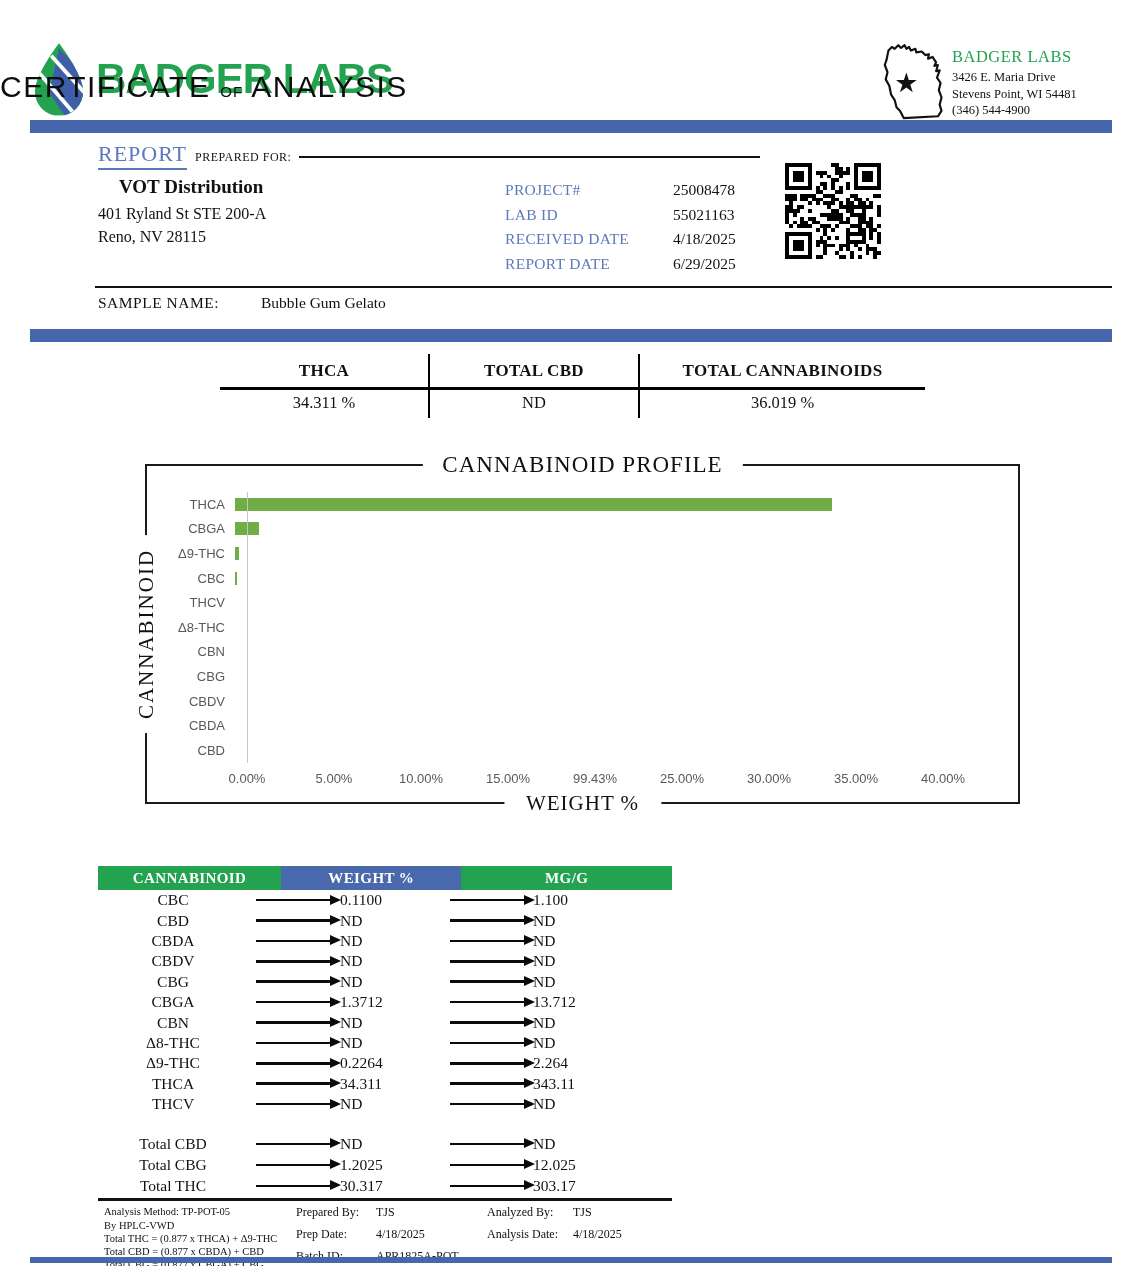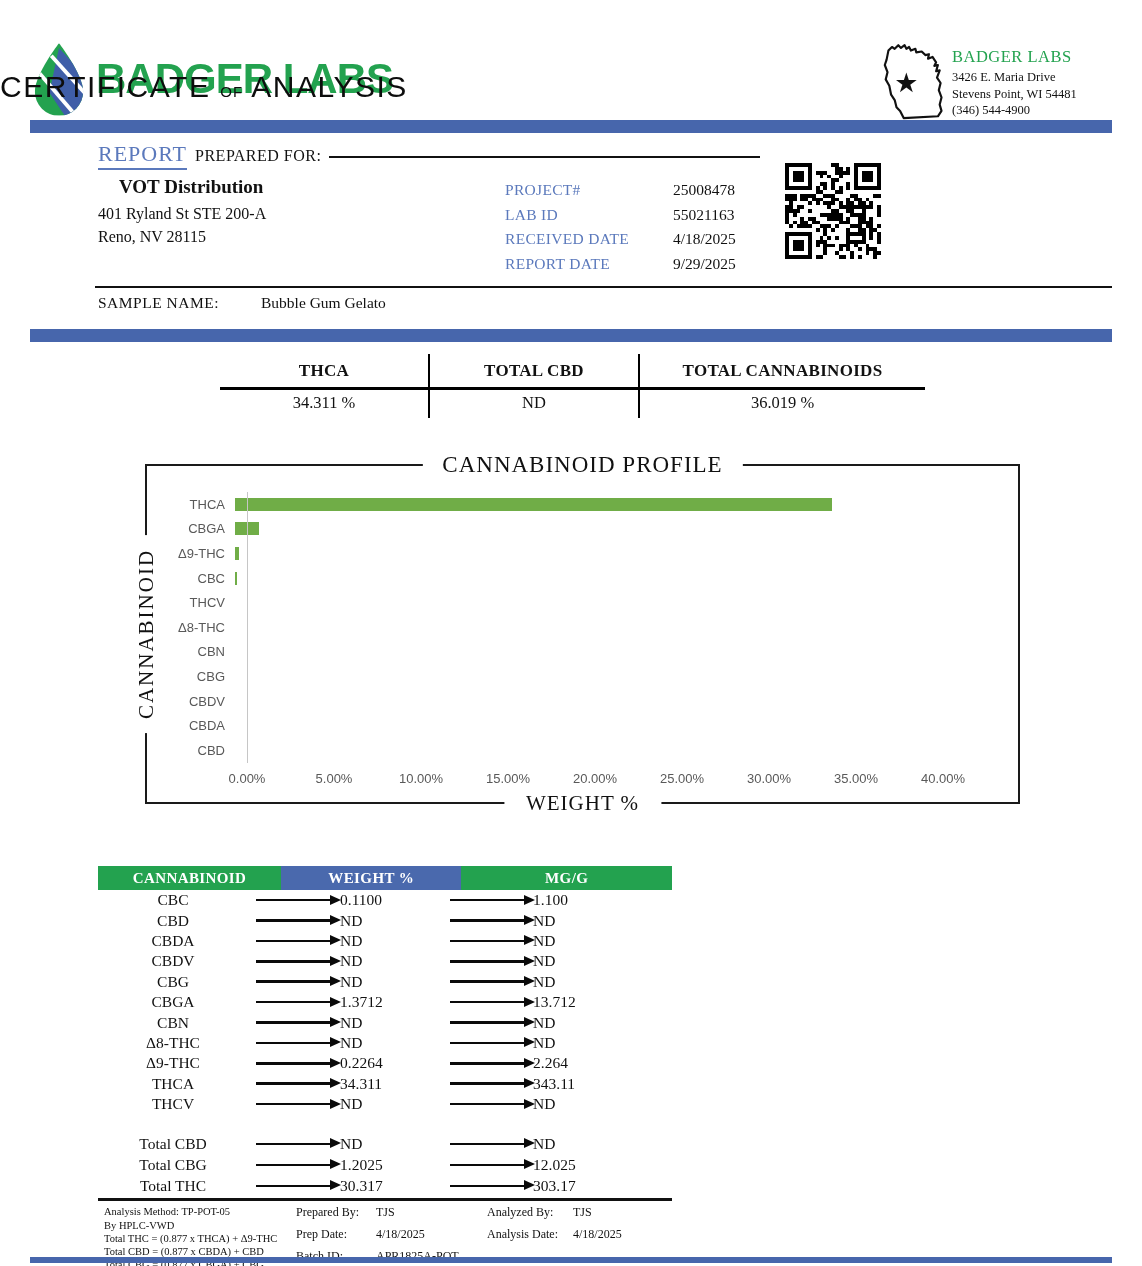--- a/index.html
+++ b/index.html
@@ -21,21 +21,21 @@
   .wis{flex:0 0 72px;}
   .labinfo{font-size:12.5px;line-height:1.3;padding-top:8px;}
   .labname{color:var(--green);font-size:16.5px;letter-spacing:.5px;margin-bottom:2px;}
 
   .bluebar{height:13px;background:var(--blue);margin:0 30px;}
 
   
   .report-wrap{position:relative;margin:8px 0 0 98px;width:662px;}
   .rep-head{display:flex;align-items:baseline;gap:8px;}
   .rep-word{color:var(--blue-text);font-size:22px;letter-spacing:1px;border-bottom:2px solid var(--blue-text);padding-bottom:1px;}
-  .rep-rest{font-size:16px;letter-spacing:.5px;}
+  .rep-rest{font-size:12px;letter-spacing:.5px;}
   .rep-line{flex:1;border-bottom:2px solid var(--ink);transform:translateY(-3px);}
   .rep-row{display:flex;margin-top:6px;}
   .client{flex:1;}
   .client-name{font-weight:bold;font-size:19px;margin-bottom:4px;margin-left:21px;}
   .client-addr{font-size:16px;line-height:1.45;}
   .fields{width:255px;padding-top:2px;}
   .frow{display:flex;font-size:15.5px;line-height:24.5px;}
   .flabel{width:158px;text-align:left;color:var(--blue-text);letter-spacing:.3px;}
   .fvalue{margin-left:10px;}
   .qr{position:absolute;left:687px;top:22px;width:96px;height:96px;}
@@ -157,21 +157,21 @@
           <div class="frow">
             <span class="flabel">LAB ID</span>
             <span class="fvalue">55021163</span>
           </div>
           <div class="frow">
             <span class="flabel">RECEIVED DATE</span>
             <span class="fvalue">4/18/2025</span>
           </div>
           <div class="frow">
             <span class="flabel">REPORT DATE</span>
-            <span class="fvalue">9/29/2025</span>
+            <span class="fvalue">6/29/2025</span>
           </div>
         </div>
     </div>
     <svg class="qr" id="qr" viewBox="0 0 25 25" shape-rendering="crispEdges">
         <rect x="0" y="0" width="25" height="25" fill="#fff"></rect>
         <rect x="0" y="0" width="1" height="1" fill="#000"></rect>
         <rect x="1" y="0" width="1" height="1" fill="#000"></rect>
         <rect x="2" y="0" width="1" height="1" fill="#000"></rect>
         <rect x="3" y="0" width="1" height="1" fill="#000"></rect>
         <rect x="4" y="0" width="1" height="1" fill="#000"></rect>
@@ -563,21 +563,21 @@
           <div class="crow">
             <div class="clabel">CBD</div>
             <div class="ctrack"></div>
           </div>
         </div>
       <div class="ticks" id="chart-ticks">
           <span class="tick" style="left: 0%;">0.00%</span>
           <span class="tick" style="left: 12.5%;">5.00%</span>
           <span class="tick" style="left: 25%;">10.00%</span>
           <span class="tick" style="left: 37.5%;">15.00%</span>
-          <span class="tick" style="left: 50%;">20.00%</span>
+          <span class="tick" style="left: 50%;">99.43%</span>
           <span class="tick" style="left: 62.5%;">25.00%</span>
           <span class="tick" style="left: 75%;">30.00%</span>
           <span class="tick" style="left: 87.5%;">35.00%</span>
           <span class="tick" style="left: 100%;">40.00%</span>
         </div>
     </div>
     <div class="chart-xlabel">WEIGHT %</div>
   </div>
 
   <div class="rtable">

